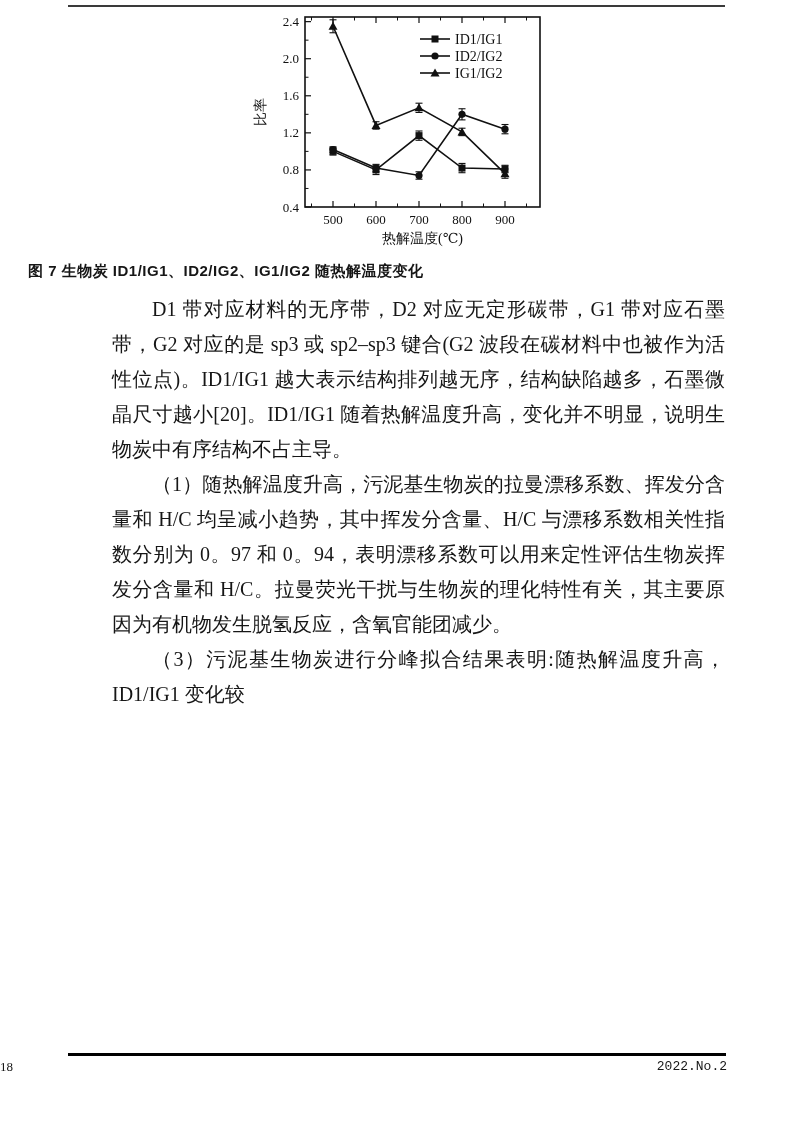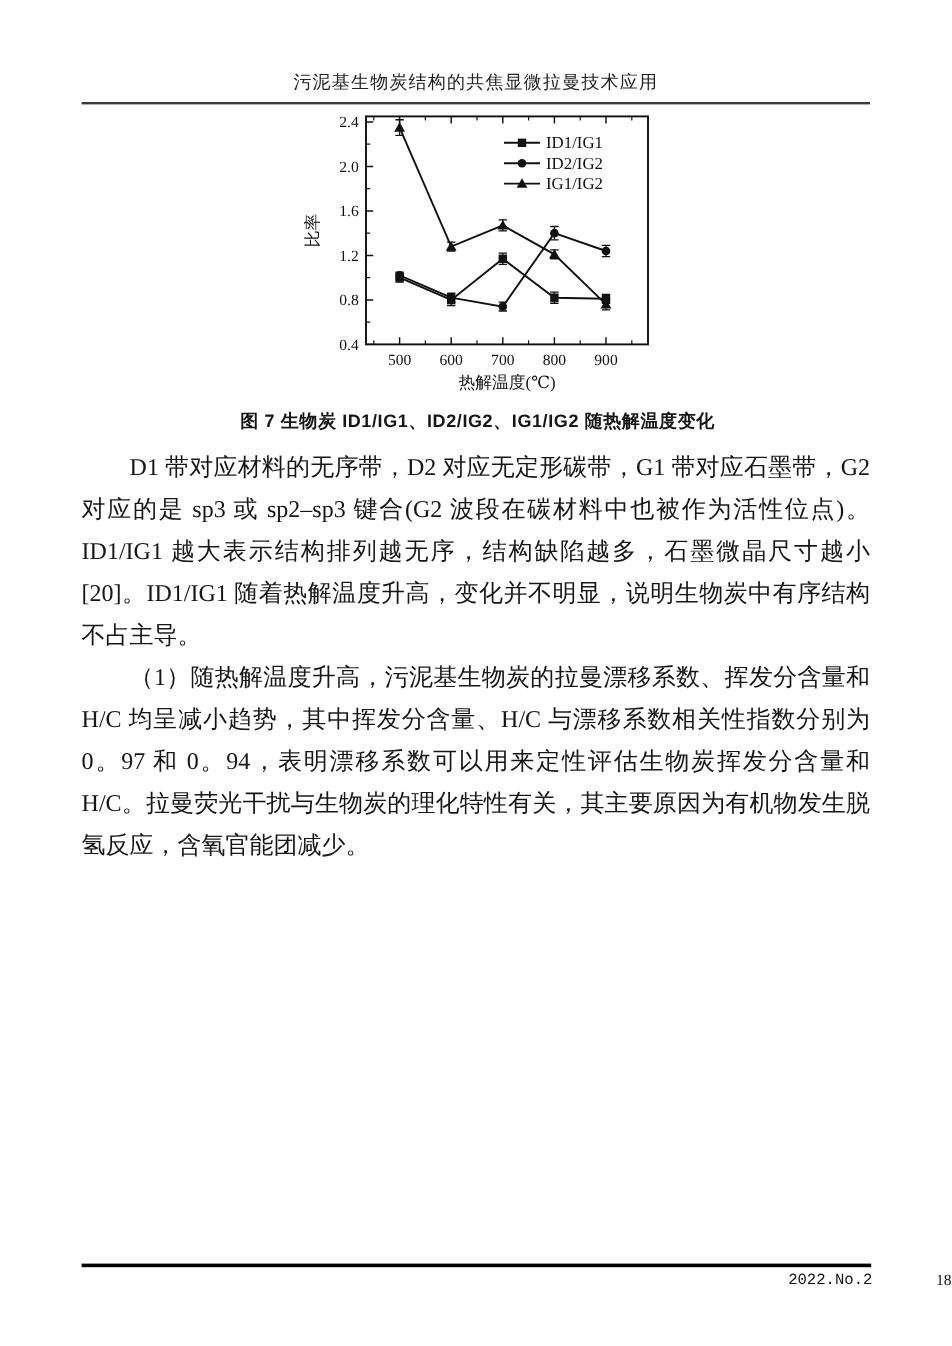--- a/index.html
+++ b/index.html
@@ -9,49 +9,48 @@
     overflow:hidden;
   }
   .content{position:absolute;left:68px;top:0;width:657px;}
   .header-title{
     margin-top:58px;text-align:center;font-size:15px;letter-spacing:1px;
     line-height:22px;color:#222;
   }
   .header-rule{height:2px;background:#3a3a3a;margin-top:5px;}
   .figure-wrap{margin-left:182px;margin-top:2px;width:320px;}
   .figure-caption{
-    text-align:center;font-family:"Liberation Sans","DejaVu Sans",sans-serif;
+    font-family:"Liberation Sans","DejaVu Sans",sans-serif;
     font-weight:bold;font-size:15px;line-height:22px;margin:2px 0 10px -40px;
     width:740px;letter-spacing:0.5px;
   }
   .para{
     font-size:20px;line-height:35px;text-align:justify;margin:0;
     font-family:"Liberation Serif","DejaVu Serif",serif;
   }
-  .indent{text-indent:2em;}
+  .indent{text-indent:2em;margin-left:44px;}
   .section-heading{
     font-family:"Liberation Sans","DejaVu Sans",sans-serif;font-weight:bold;
     font-size:21px;line-height:40px;margin:5px 0 3px 0;white-space:pre-wrap;
   }
   .footer-rule{position:absolute;left:68px;top:1053px;width:658px;height:3px;background:#000;}
   .footer-pageno{
-    position:absolute;left:0;top:1059px;width:793px;text-align:right;
+    position:absolute;left:0;top:1059px;width:793px;text-align:left;
     font-size:13px;font-family:"Liberation Serif","DejaVu Serif",serif;
   }
   .footer-issue{
     position:absolute;right:66px;top:1059px;font-size:13px;
     font-family:Liberation Mono, monospace;
   }
   svg text{font-family:"Liberation Serif","DejaVu Serif",serif;fill:#111;}
 </style>
 </head>
 <body>
 
 <div class="content">
-  <div class="header-title">污泥基生物炭结构的共焦显微拉曼技术应用</div>
   <div class="header-rule"></div>
 
   <div class="figure-wrap">
     <svg width="320" height="245" viewBox="0 0 320 245">
         <rect x="55" y="8" width="235" height="190" fill="none" stroke="#111" stroke-width="1.6"></rect>
         <line x1="55" y1="198" x2="61" y2="198" stroke="#111" stroke-width="1.2"></line>
         <text x="49" y="202.5" font-size="13" text-anchor="end">0.4</text>
         <line x1="55" y1="160.9268292682927" x2="61" y2="160.9268292682927" stroke="#111" stroke-width="1.2"></line>
         <text x="49" y="165.4268292682927" font-size="13" text-anchor="end">0.8</text>
         <line x1="55" y1="123.85365853658539" x2="61" y2="123.85365853658539" stroke="#111" stroke-width="1.2"></line>
@@ -169,17 +168,18 @@
         <polygon points="185,59.5 180.5,67.5 189.5,67.5" fill="#111"></polygon>
         <text x="205" y="68.5" font-size="14" text-anchor="start">IG1/IG2</text>
       </svg>
   </div>
   <div class="figure-caption">图 7  生物炭 ID1/IG1、ID2/IG2、IG1/IG2 随热解温度变化</div>
 
   <p class="para indent">D1 带对应材料的无序带，D2 对应无定形碳带，G1 带对应石墨带，G2 对应的是 sp3 或 sp2–sp3 键合(G2 波段在碳材料中也被作为活性位点)。ID1/IG1 越大表示结构排列越无序，结构缺陷越多，石墨微晶尺寸越小[20]。ID1/IG1 随着热解温度升高，变化并不明显，说明生物炭中有序结构不占主导。</p>
 
 
   <p class="para indent">（1）随热解温度升高，污泥基生物炭的拉曼漂移系数、挥发分含量和 H/C 均呈减小趋势，其中挥发分含量、H/C 与漂移系数相关性指数分别为 0。97 和 0。94，表明漂移系数可以用来定性评估生物炭挥发分含量和 H/C。拉曼荧光干扰与生物炭的理化特性有关，其主要原因为有机物发生脱氢反应，含氧官能团减少。</p>
+  <p class="para indent">（3）污泥基生物炭进行分峰拟合结果表明:随热解温度升高，ID1/IG1 变化较</p>
 </div>
 
 <div class="footer-rule"></div>
 <div class="footer-pageno">18</div>
 <div class="footer-issue">2022.No.2</div>
 
 </body></html>

